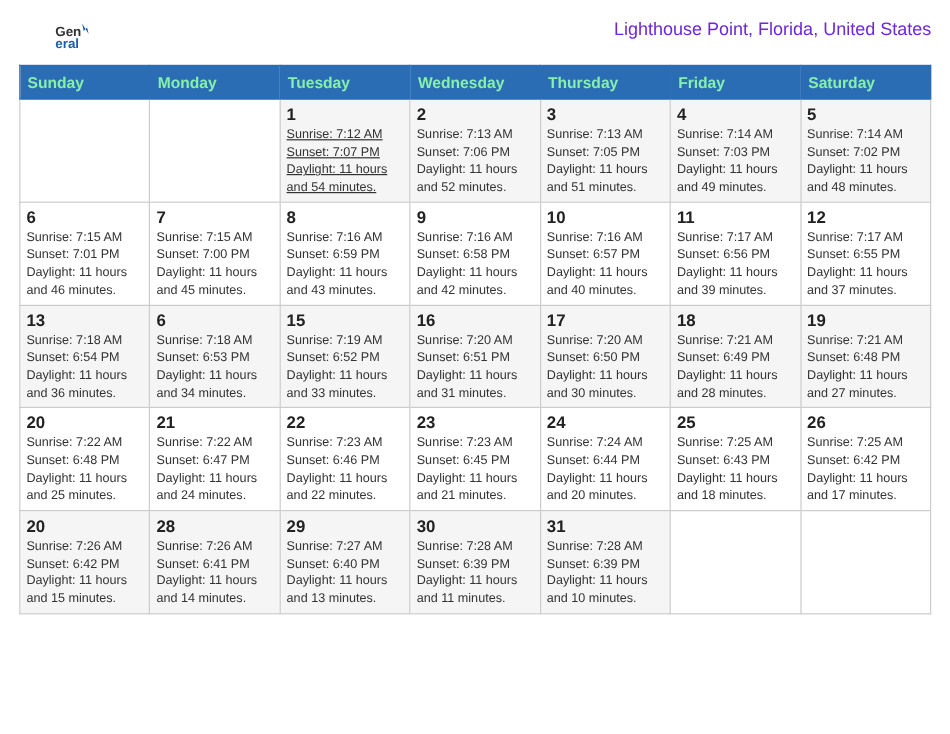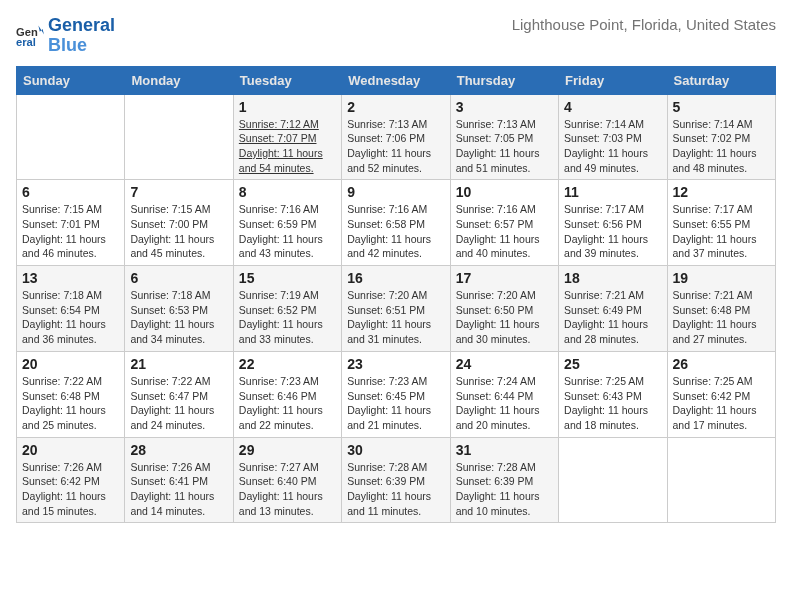--- a/index.html
+++ b/index.html
@@ -13,20 +13,21 @@
     .header {
       display: flex;
       justify-content: space-between;
       align-items: flex-start;
       margin-bottom: 10px;
     }
     .logo {
       display: flex;
       align-items: center;
       gap: 4px;
+      margin-left: 30px;
     }
     .logo-text {
       font-size: 18px;
       font-weight: bold;
       color: #333;
       line-height: 1.1;
     }
     .logo-text span {
       color: #1a5fa8;
     }
@@ -38,30 +39,30 @@
       text-align: right;
     }
     .month-title {
       font-size: 36px;
       font-weight: bold;
       color: #333;
       line-height: 1.1;
     }
     .location {
       font-size: 15px;
-      color: #737373;
+      color: #6d28d9;
     }
     table {
       width: 100%;
       border-collapse: collapse;
       font-size: 11px;
     }
     thead th {
       background-color: #2a6db5;
-      color: #e5e5e5;
+      color: #86efac;
       text-align: left;
       padding: 6px 6px;
       font-size: 13px;
       font-weight: bold;
       border: 1px solid #2a6db5;
       margin-left: 14px;
     }
     tbody td {
       border: 1px solid #ccc;
       vertical-align: top;
@@ -94,25 +95,20 @@
 </head>
 <body>
 
 <div class="header">
   <div class="logo">
     <svg class="logo-icon" viewBox="0 0 40 40" xmlns="http://www.w3.org/2000/svg">
       <text x="0" y="20" font-size="16" font-weight="bold" fill="#333">Gen</text>
       <text x="0" y="34" font-size="16" font-weight="bold" fill="#1a5fa8">eral</text>
       <polygon points="32,5 40,18 38,10 34,14" fill="#1a5fa8"></polygon>
     </svg>
-    <div>
-      <div class="logo-text">
-        <span>General</span><br><span style="color:#4a90d9">Blue</span>
-      </div>
-    </div>
   </div>
   <div class="title-block">
     <div class="location">Lighthouse Point, Florida, United States</div>
   </div>
 </div>
 
 <table>
   <thead>
     <tr>
     <th>Sunday</th>

